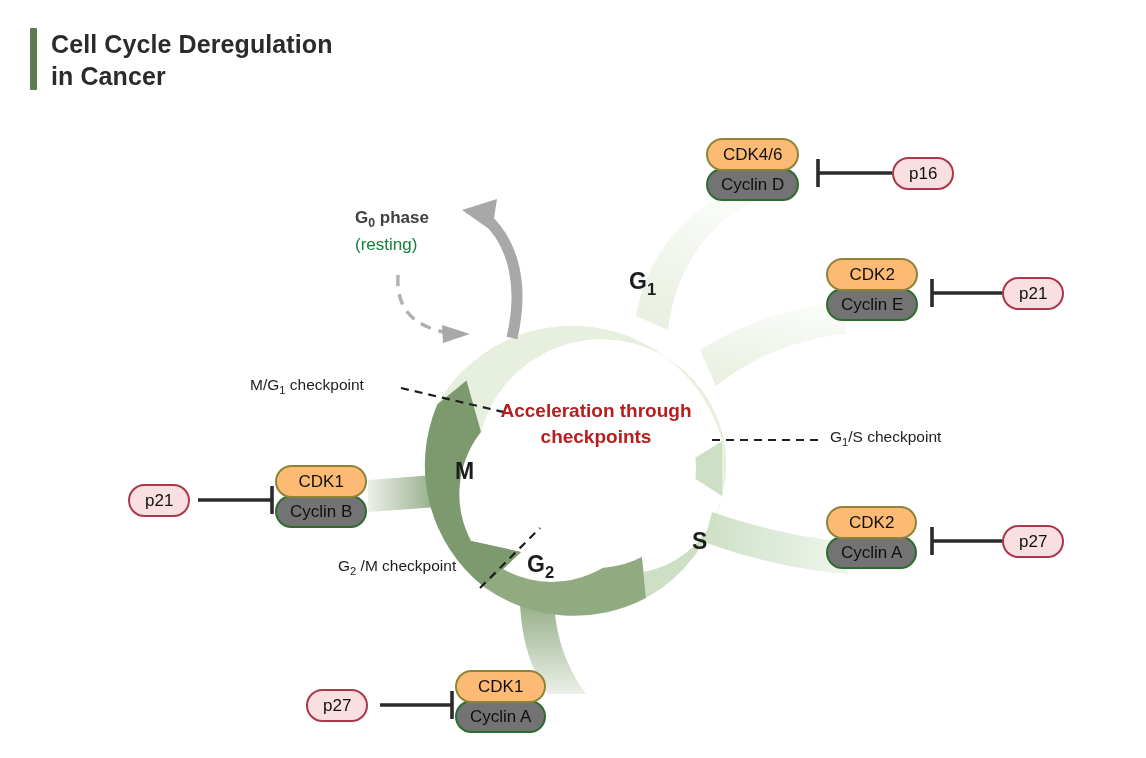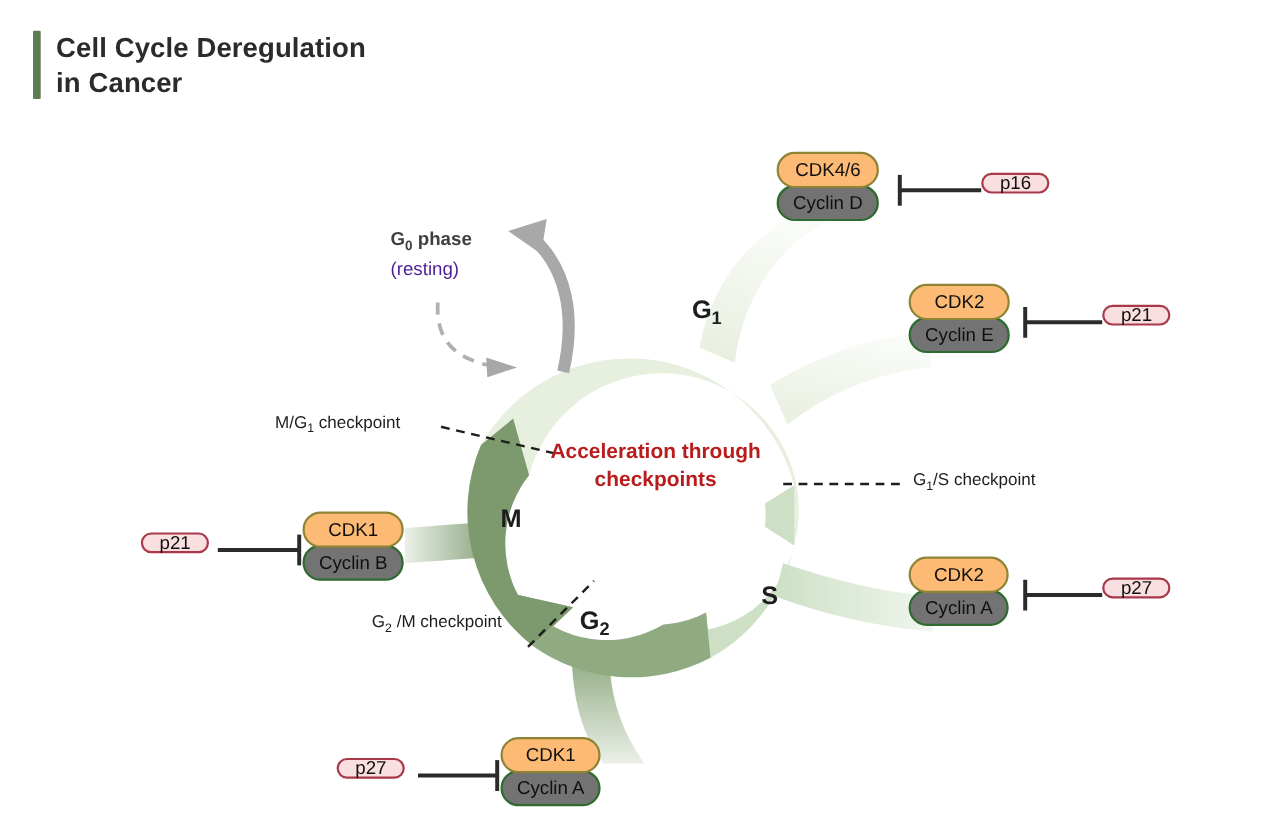--- a/index.html
+++ b/index.html
@@ -40,33 +40,33 @@
   }
   .pill.cyclin{
     background:#737373;border:2.5px solid #2d6b2f;
     height:33px;padding:0 13px; position:relative; z-index:1; margin-top:-3px;
   }
   .inhibitor{
     position:absolute;
     box-sizing:border-box;
     display:flex;align-items:center;justify-content:center;
     background:#fadfe0;border:2.5px solid #a8384a;
-    border-radius:17px;height:19px;padding:0 15px;
+    border-radius:17px;height:33px;padding:0 15px;
     font-size:17px;color:#101010;
   }
   
   .lbl{position:absolute;white-space:nowrap;}
   .phase-ring{
     font-size:23px;font-weight:700;color:#1d1d1d;
   }
   .checkpoint{
     font-size:15.5px;color:#1d1d1d;
   }
   .g0-title{font-size:17px;font-weight:700;color:#404040;}
-  .g0-sub{font-size:17px;color:#4c1d95;}
+  .g0-sub{font-size:17px;color:#15803d;}
   .center-text{
     position:absolute;
     font-size:19px;font-weight:700;color:#b91c1c;
     text-align:center;line-height:1.38;
   }
   sub{font-size:.72em;}
 </style>
 </head>
 <body>
 

